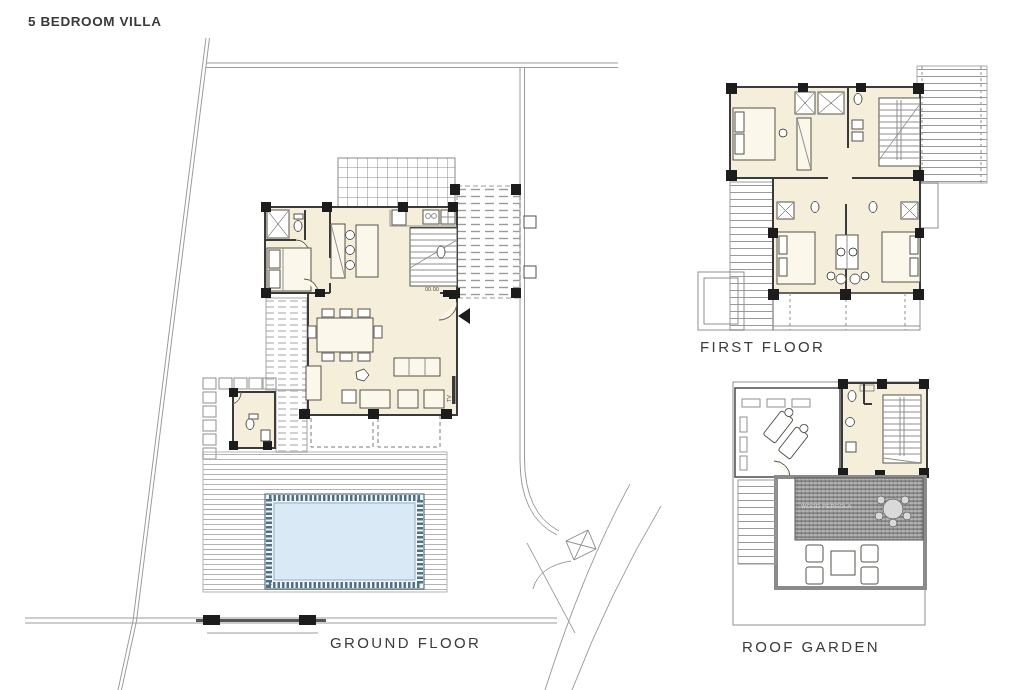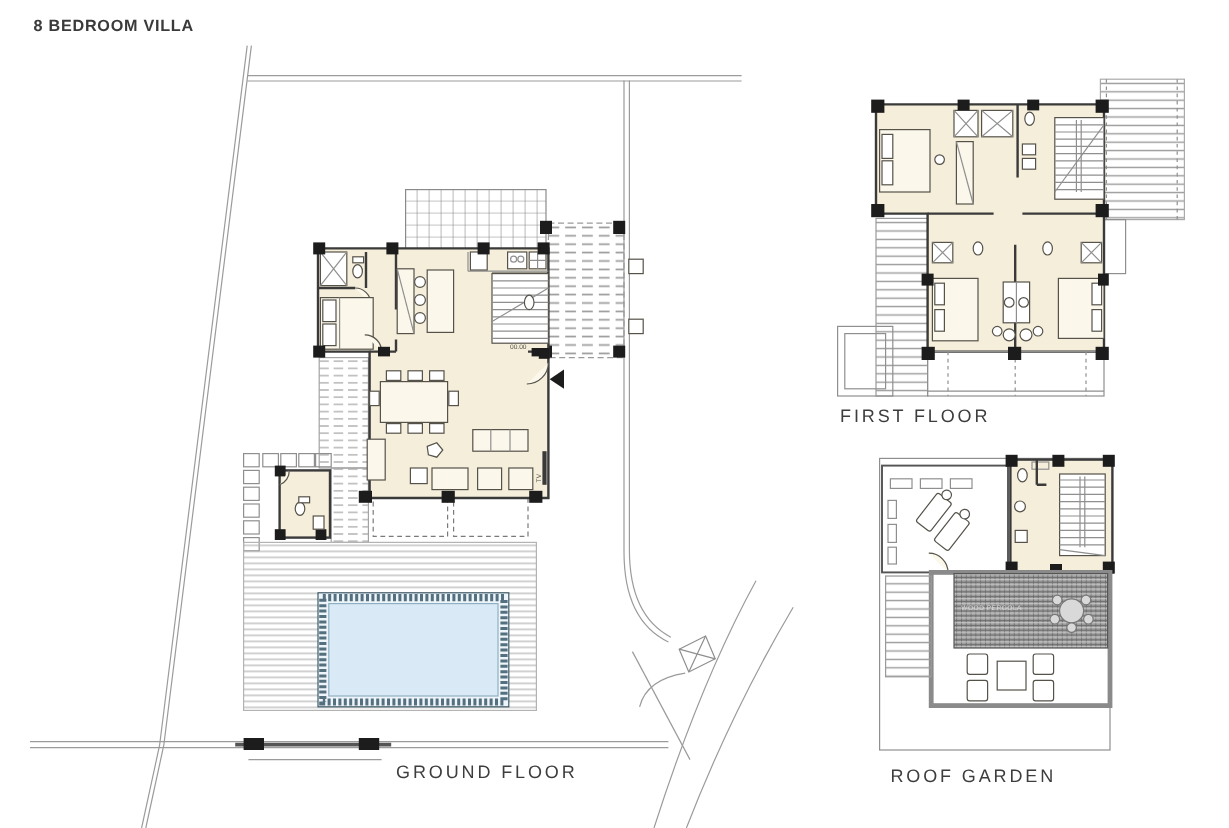--- a/index.html
+++ b/index.html
@@ -19,21 +19,21 @@
   .furn{stroke:#55524a;stroke-width:1;fill:#fbf7ea;}
   .furnw{stroke:#55524a;stroke-width:1;fill:#ffffff;}
   .thin{stroke:#8f8f8f;stroke-width:1;fill:none;}
   .col{fill:#1c1c1c;stroke:none;}
   .dashrect{stroke:#7a7a7a;stroke-width:1;fill:none;stroke-dasharray:4,3;}
 </style>
 </head>
 <body>
 
 <div class="stage">
-  <div class="title">8 BEDROOM VILLA</div>
+  <div class="title">5 BEDROOM VILLA</div>
 
   <svg width="1024" height="690" viewBox="0 0 1024 690">
     <defs>
       <pattern id="pat-grid" width="10" height="10" patternUnits="userSpaceOnUse" x="338" y="158">
         <path d="M10,0 V10 M0,10 H10" stroke="#8a8a8a" stroke-width="1" fill="none"></path>
       </pattern>
       <pattern id="pat-dash" width="14" height="7" patternUnits="userSpaceOnUse" x="457" y="186">
         <path d="M0,3.5 H9" stroke="#9a9a9a" stroke-width="1.4" fill="none"></path>
       </pattern>
       <pattern id="pat-deckH" width="8" height="5" patternUnits="userSpaceOnUse" x="203" y="452">

